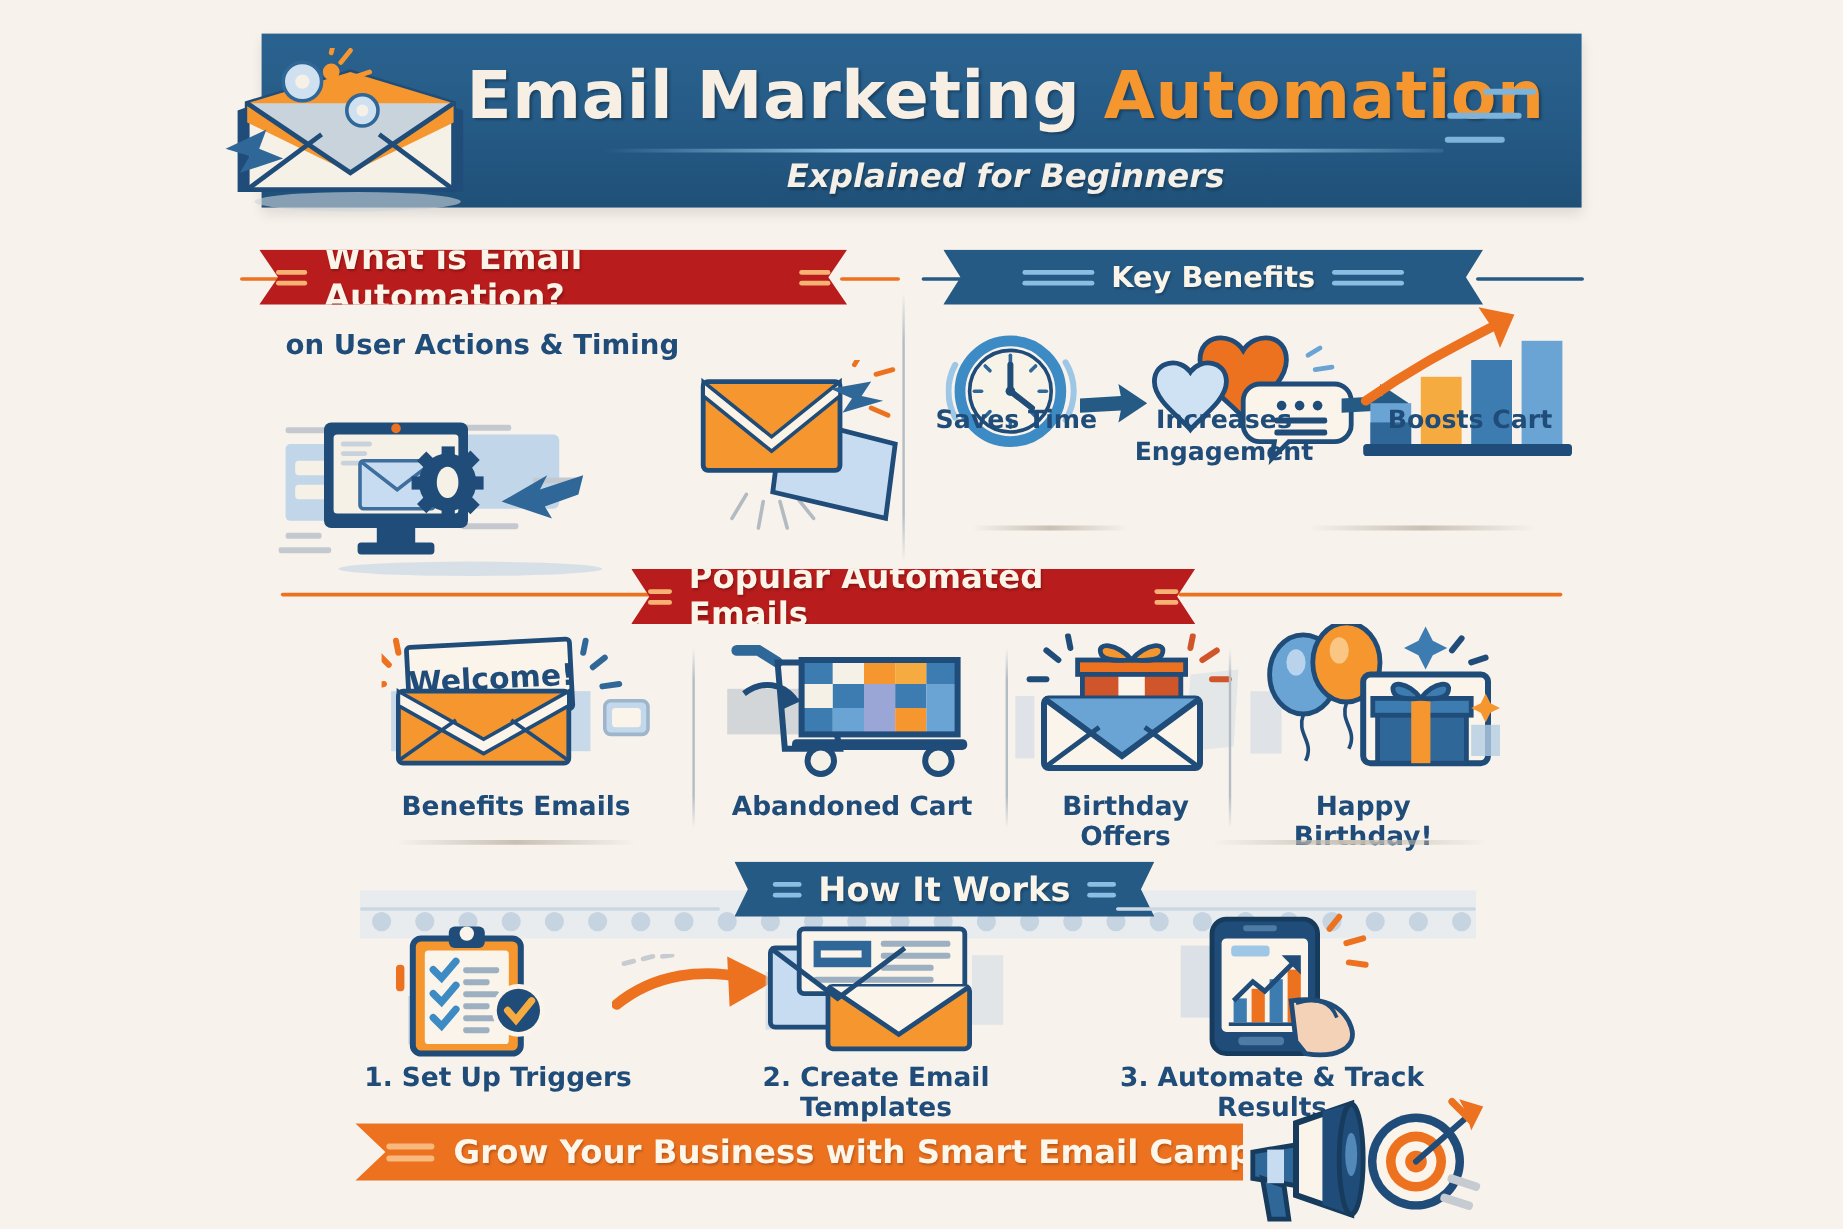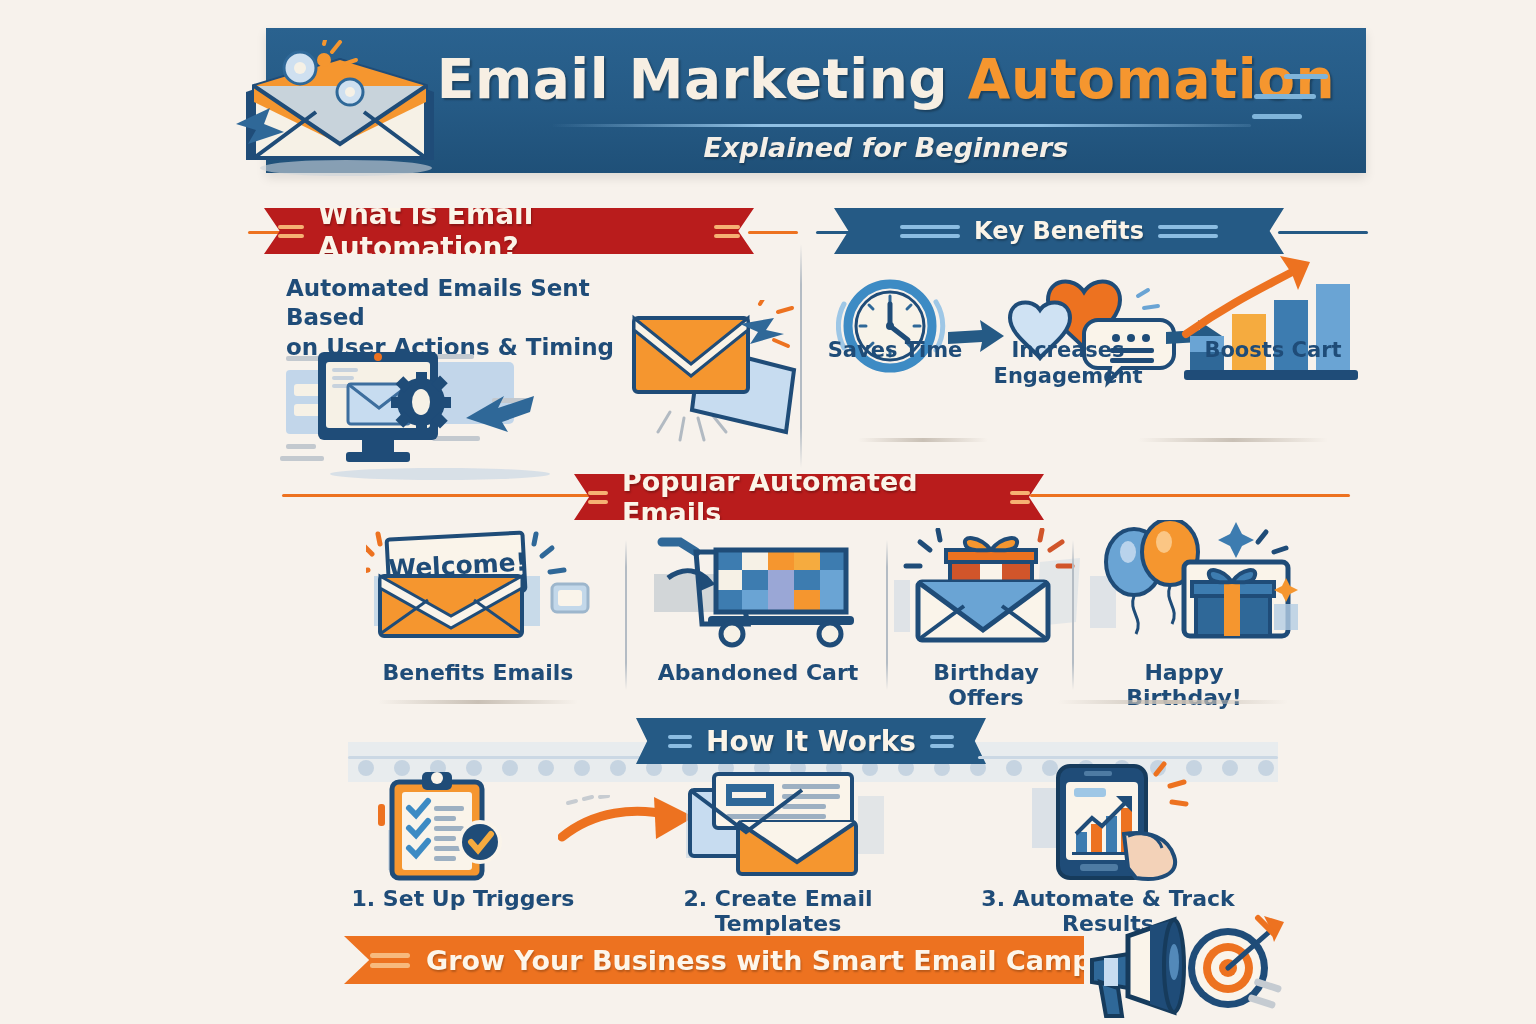--- a/index.html
+++ b/index.html
@@ -3,21 +3,21 @@
 <meta charset="utf-8">
 <style>
   html,body{margin:0;padding:0;}
   body{
     width:1536px;height:1024px;
     background:#f7f2ec;
     font-family:"Liberation Sans", sans-serif;
     overflow:hidden;
     position:relative;
   }
-  .stage{position:absolute;inset:0;margin-left:48px;}
+  .stage{position:absolute;inset:0;}
 
   
   .header{
     position:absolute;left:218px;top:28px;width:1100px;height:145px;
     background:linear-gradient(180deg,#2a628f 0%,#255a85 55%,#1f5078 100%);
     box-shadow:0 5px 10px rgba(0,0,0,.10);
   }
   .header-title{
     position:absolute;left:170px;top:24px;width:900px;
     text-align:center;font-size:55px;font-weight:bold;line-height:1;
@@ -160,21 +160,20 @@
     <span style="font-size:28px;">What is Email Automation?</span>
     <span class="dashes">
         <b></b>
         <b></b>
       </span>
   </div>
   <div class="rib-line" style="left:700px;top:231px;width:50px;background:#ed7220;"></div>
 
   <div class="sec-what">
     <div class="what-text">
-      <div>Automated Emails Sent Based</div>
       <div>on User Actions &amp; Timing</div>
     </div>
   </div>
 
   <svg style="position:absolute;left:232px;top:340px;width:330px;height:140px;" viewBox="0 0 330 140">
     <ellipse cx="160" cy="134" rx="110" ry="6" fill="#cdd9e5" opacity=".75"></ellipse>
     <g fill="#b9d1ea" opacity=".85">
       <rect x="6" y="30" width="52" height="64" rx="4"></rect>
     </g>
     <g fill="#f6f1e6">
@@ -478,21 +477,21 @@
       <i style="left:694px"></i>
     <i style="left:730px"></i>
       <i style="left:766px"></i>
       <i style="left:802px"></i>
       <i style="left:838px"></i>
     <i style="left:874px"></i>
       <i style="left:910px"></i>
   </div>
 
   <div class="rib-line" style="left:300px;top:756px;width:300px;background:#cbd8e4;"></div>
-  <div class="ribbon blue notch" style="left:588px;top:718px;width:350px;">
+  <div class="ribbon blue notch" style="left:612px;top:718px;width:350px;">
     <span class="dashes">
         <b style="width:24px"></b>
         <b style="width:24px"></b>
       </span>
     <span style="font-size:28px;">How It Works</span>
     <span class="dashes">
         <b style="width:24px"></b>
         <b style="width:24px"></b>
       </span>
   </div>

